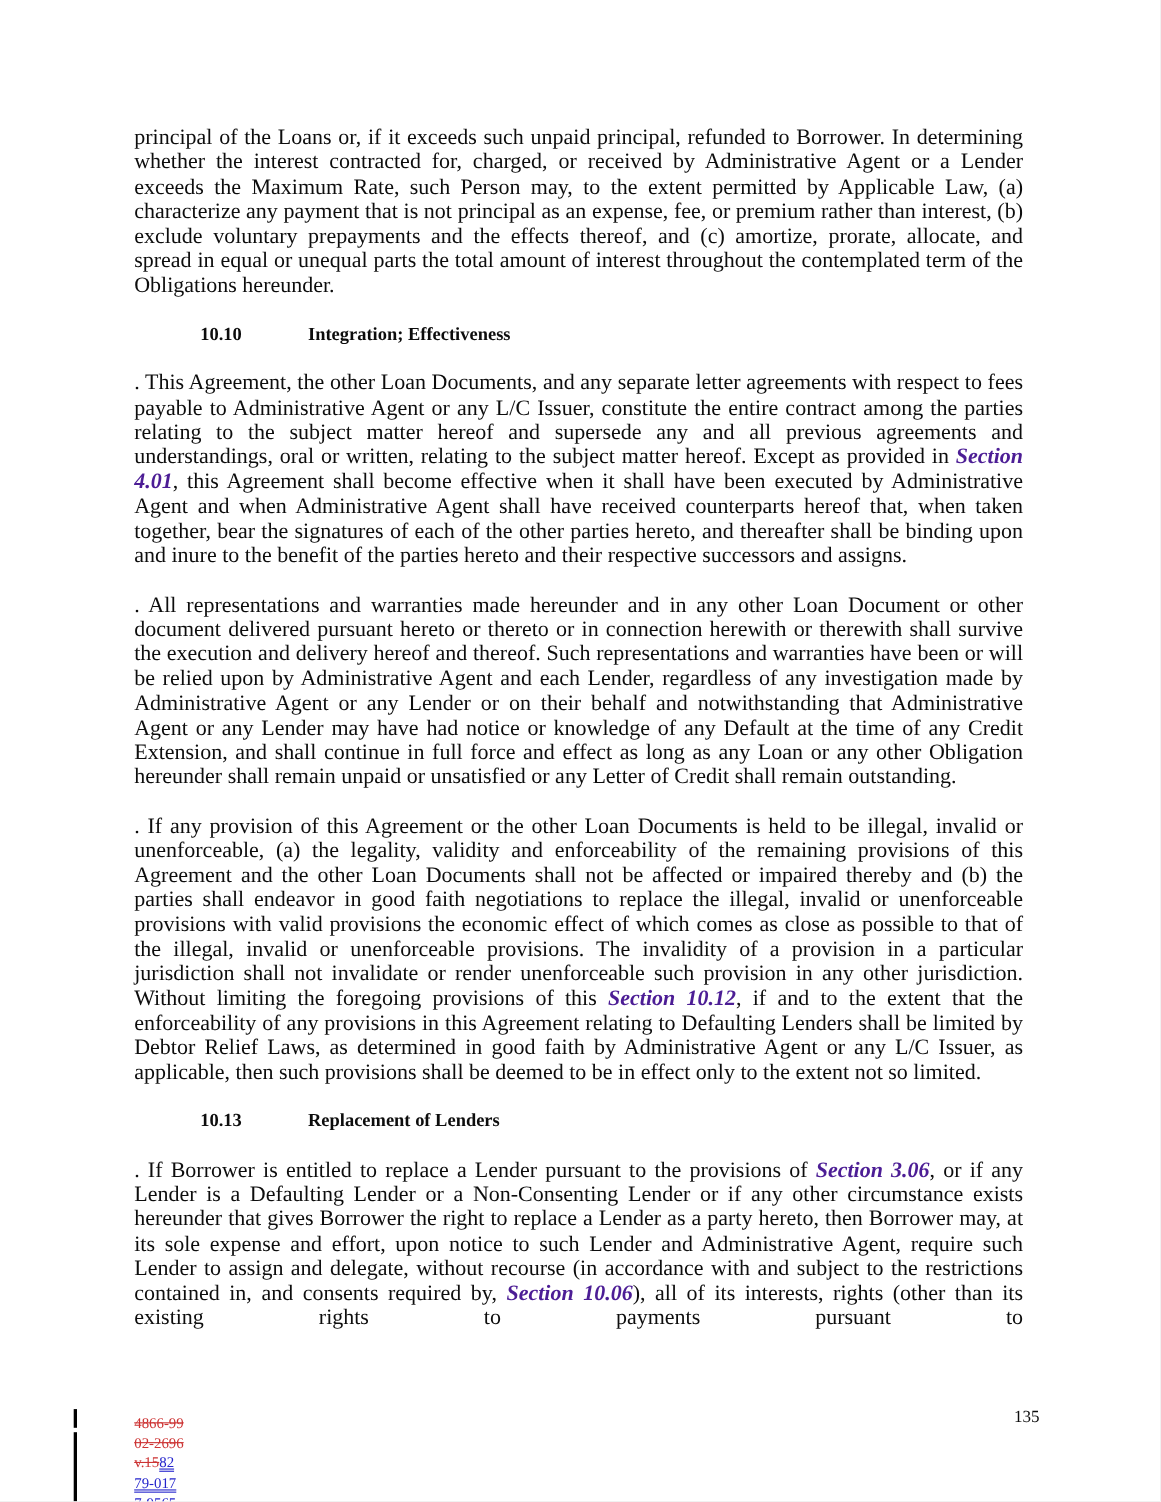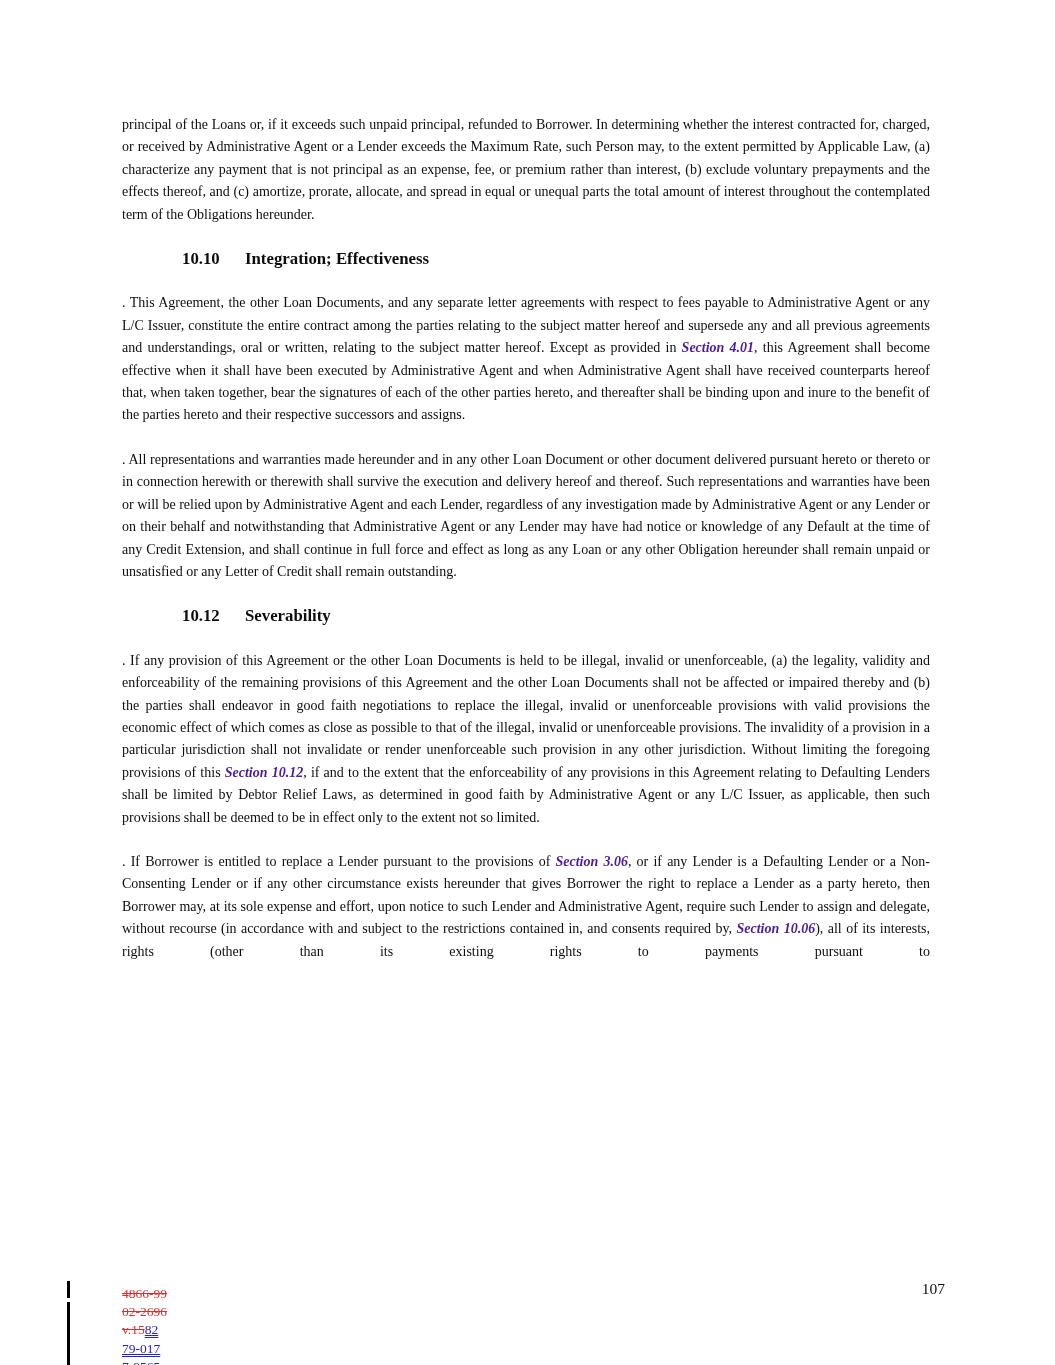--- a/index.html
+++ b/index.html
@@ -14,35 +14,35 @@
     font-family: "Liberation Serif", serif;
     color: #0d0d0d;
   }
   .content {
     position: absolute;
     left: 122px;
     top: 114px;
     width: 808px;
   }
   .body-p {
-    font-size: 14px;
+    font-size: 20px;
     line-height: 22.4px;
     text-align: justify;
     margin: 0 0 22px 0;
   }
   .body-p.cont { text-align-last: justify; }
   .sec-h {
     font-size: 16.8px;
     line-height: 22.4px;
     font-weight: normal;
     margin: 22px 0;
     padding-left: 60px;
   }
   .sec-num { display: inline-block; min-width: 63px; font-weight: bold; }
-  .sec-title { font-weight: bold; }
+  .sec-title { font-weight: bold; margin-left: 35px; }
   .xref { color: #4c1d95; font-weight: bold; font-style: italic; }
   .page-num {
     position: absolute;
     top: 1279px;
     right: 110px;
     font-size: 15.5px;
     line-height: 20px;
   }
   .stamp {
     position: absolute;
@@ -71,30 +71,30 @@
 
     <p class="body-p"><span>principal of the Loans or, if it exceeds such unpaid principal, refunded to Borrower. In determining whether the interest contracted for, charged, or received by Administrative Agent or a Lender exceeds the Maximum Rate, such Person may, to the extent permitted by Applicable Law, (a) characterize any payment that is not principal as an expense, fee, or premium rather than interest, (b) exclude voluntary prepayments and the effects thereof, and (c) amortize, prorate, allocate, and spread in equal or unequal parts the total amount of interest throughout the contemplated term of the Obligations hereunder.</span></p>
 
     <h2 class="sec-h"><span class="sec-num">10.10</span><span class="sec-title">Integration; Effectiveness</span></h2>
 
     <p class="body-p"><span>. This Agreement, the other Loan Documents, and any separate letter agreements with respect to fees payable to Administrative Agent or any L/C Issuer, constitute the entire contract among the parties relating to the subject matter hereof and supersede any and all previous agreements and understandings, oral or written, relating to the subject matter hereof. Except as provided in </span><span class="xref">Section 4.01</span><span>, this Agreement shall become effective when it shall have been executed by Administrative Agent and when Administrative Agent shall have received counterparts hereof that, when taken together, bear the signatures of each of the other parties hereto, and thereafter shall be binding upon and inure to the benefit of the parties hereto and their respective successors and assigns.</span></p>
 
 
     <p class="body-p"><span>. All representations and warranties made hereunder and in any other Loan Document or other document delivered pursuant hereto or thereto or in connection herewith or therewith shall survive the execution and delivery hereof and thereof. Such representations and warranties have been or will be relied upon by Administrative Agent and each Lender, regardless of any investigation made by Administrative Agent or any Lender or on their behalf and notwithstanding that Administrative Agent or any Lender may have had notice or knowledge of any Default at the time of any Credit Extension, and shall continue in full force and effect as long as any Loan or any other Obligation hereunder shall remain unpaid or unsatisfied or any Letter of Credit shall remain outstanding.</span></p>
 
-    <h2 class="sec-h"><span class="sec-num">10.12</span><span class="sec-title">Severability</span></h2>
 
     <p class="body-p"><span>. If any provision of this Agreement or the other Loan Documents is held to be illegal, invalid or unenforceable, (a) the legality, validity and enforceability of the remaining provisions of this Agreement and the other Loan Documents shall not be affected or impaired thereby and (b) the parties shall endeavor in good faith negotiations to replace the illegal, invalid or unenforceable provisions with valid provisions the economic effect of which comes as close as possible to that of the illegal, invalid or unenforceable provisions. The invalidity of a provision in a particular jurisdiction shall not invalidate or render unenforceable such provision in any other jurisdiction. Without limiting the foregoing provisions of this </span><span class="xref">Section 10.12</span><span>, if and to the extent that the enforceability of any provisions in this Agreement relating to Defaulting Lenders shall be limited by Debtor Relief Laws, as determined in good faith by Administrative Agent or any L/C Issuer, as applicable, then such provisions shall be deemed to be in effect only to the extent not so limited.</span></p>
 
+    <h2 class="sec-h"><span class="sec-num">10.13</span><span class="sec-title">Replacement of Lenders</span></h2>
 
     <p class="body-p cont"><span>. If Borrower is entitled to replace a Lender pursuant to the provisions of </span><span class="xref">Section 3.06</span><span>, or if any Lender is a Defaulting Lender or a Non-Consenting Lender or if any other circumstance exists hereunder that gives Borrower the right to replace a Lender as a party hereto, then Borrower may, at its sole expense and effort, upon notice to such Lender and Administrative Agent, require such Lender to assign and delegate, without recourse (in accordance with and subject to the restrictions contained in, and consents required by, </span><span class="xref">Section 10.06</span><span>), all of its interests, rights (other than its existing rights to payments pursuant to</span></p>
 
   </div>
 
-  <div class="page-num">107</div>
+  <div class="page-num">135</div>
 
   <div class="change-bar bar-1"></div>
   <div class="change-bar bar-2"></div>
 
   <div class="stamp">
     <div><span class="del">4866-99</span></div>
     <div><span class="del">02-2696</span></div>
     <div><span class="del">v.15</span><span class="ins">82</span></div>
     <div><span class="ins">79-017</span></div>
     <div><span class="ins">7-9565</span></div>

